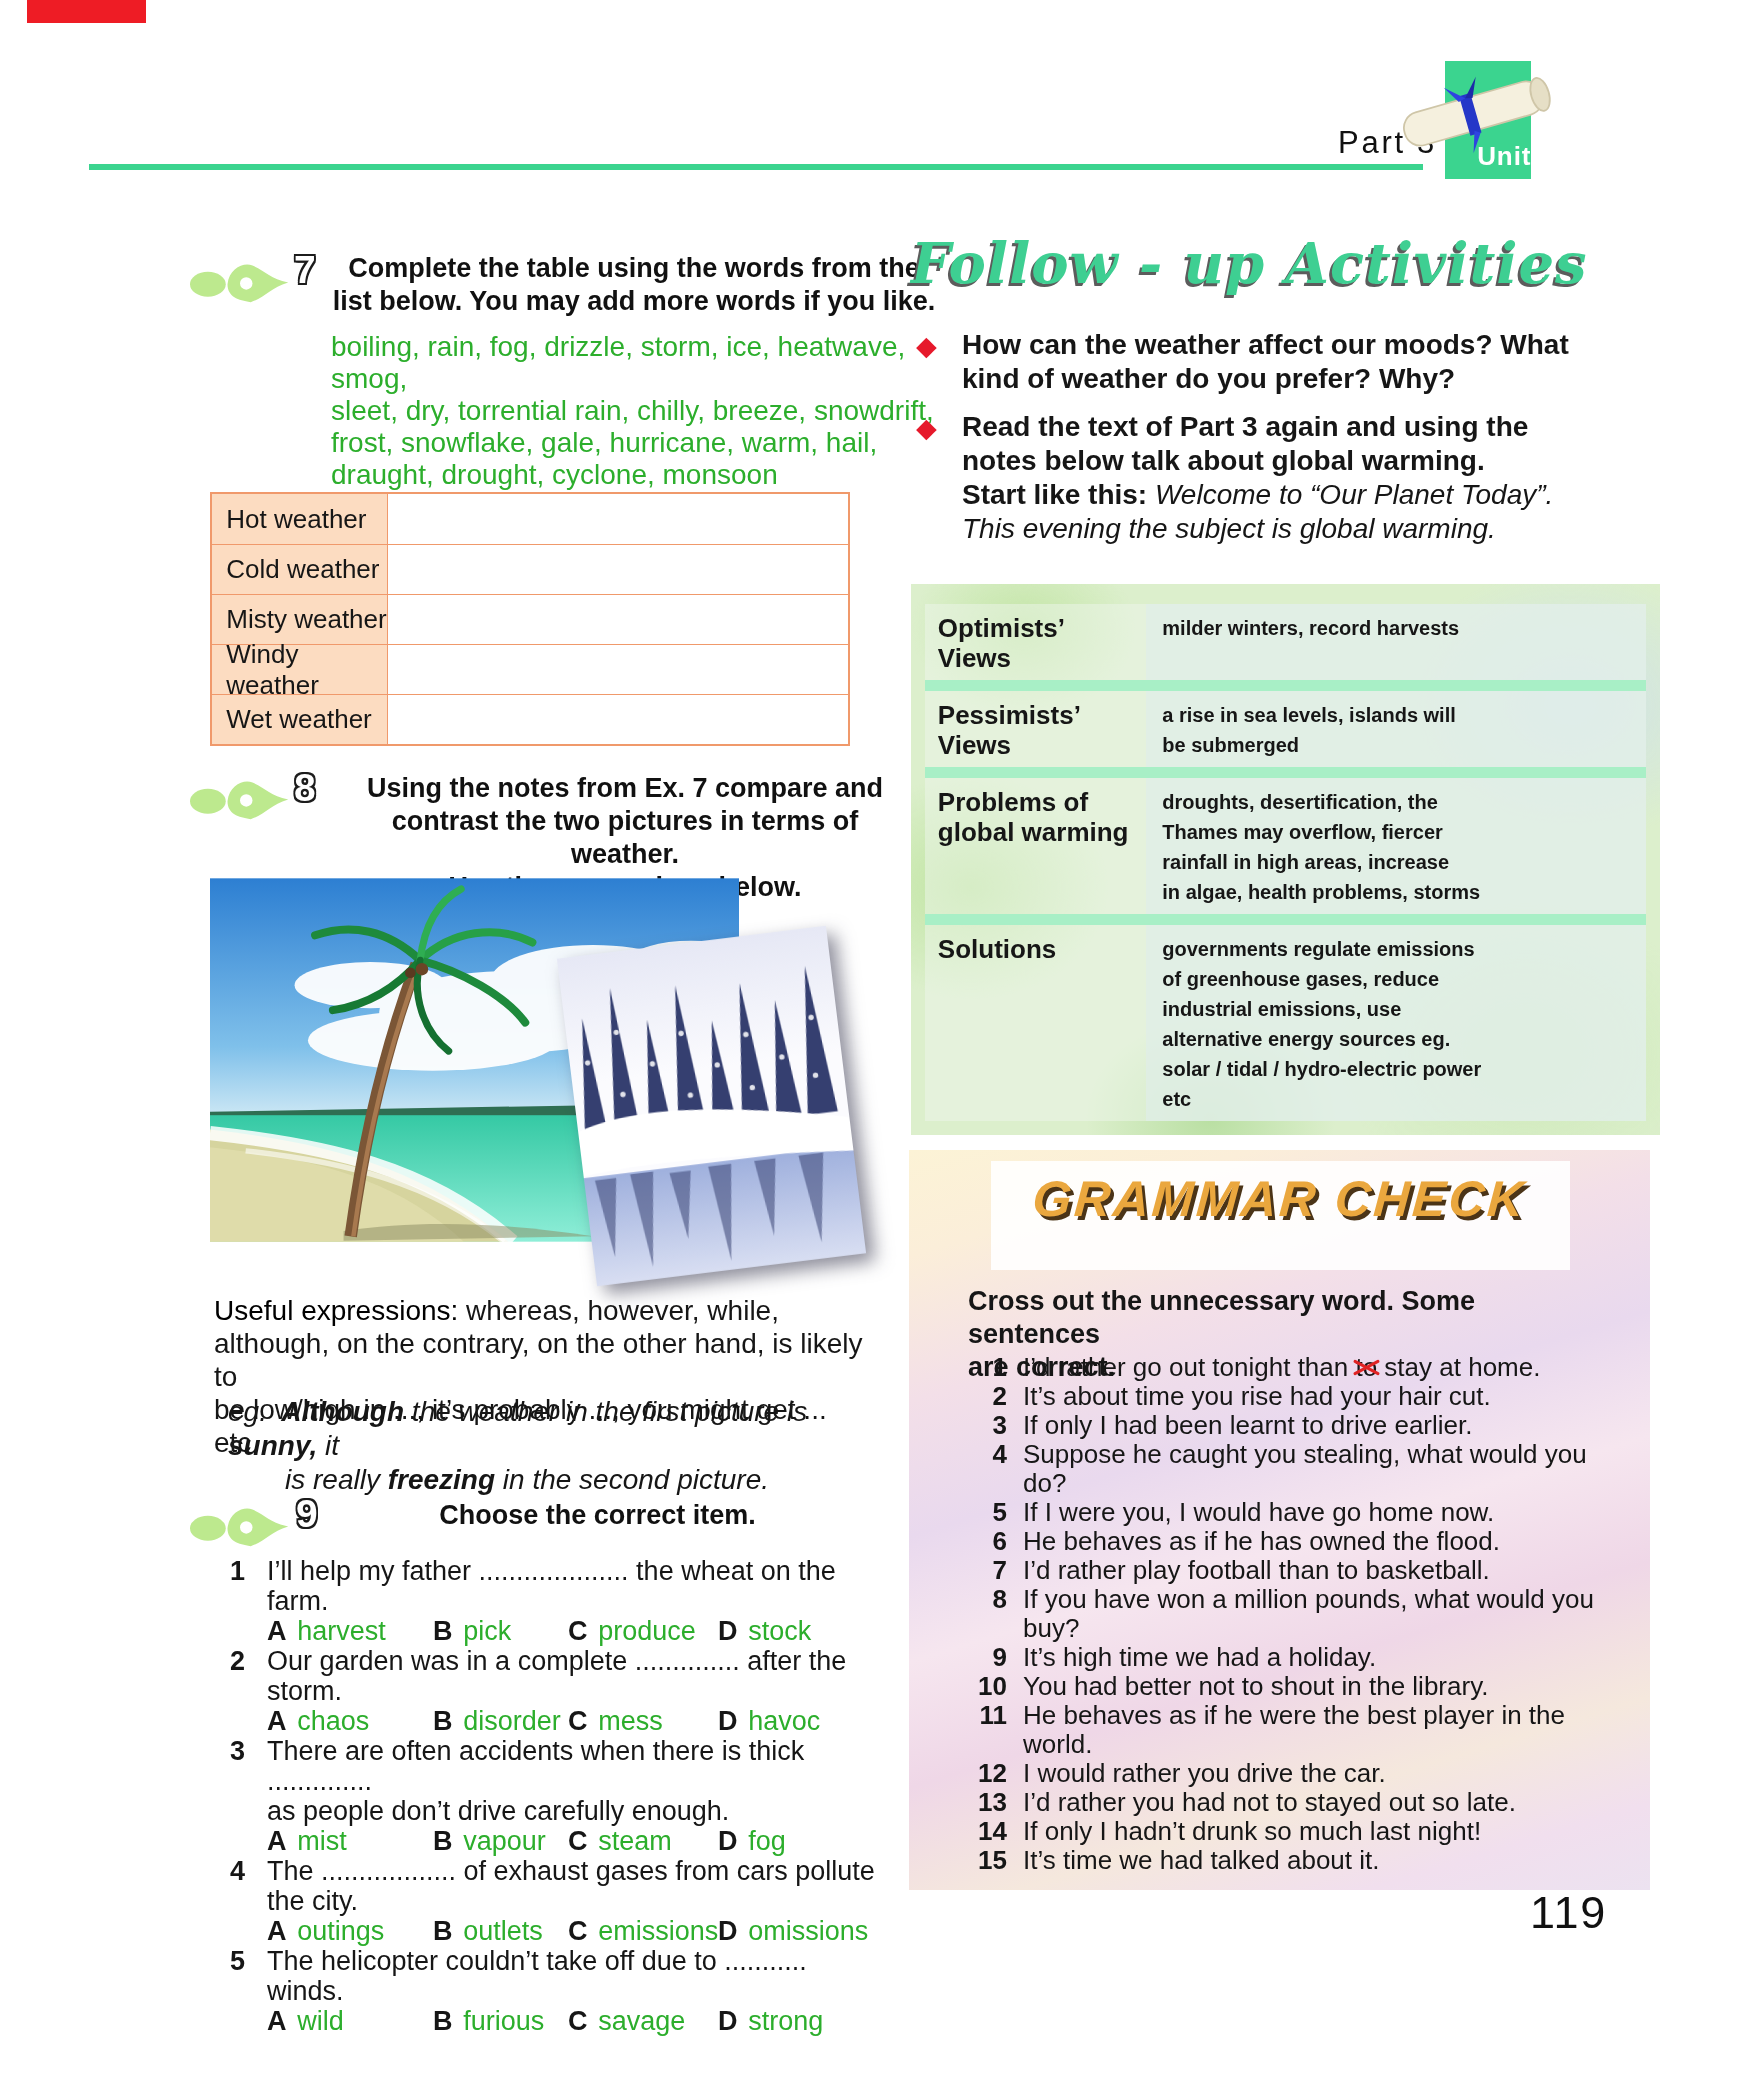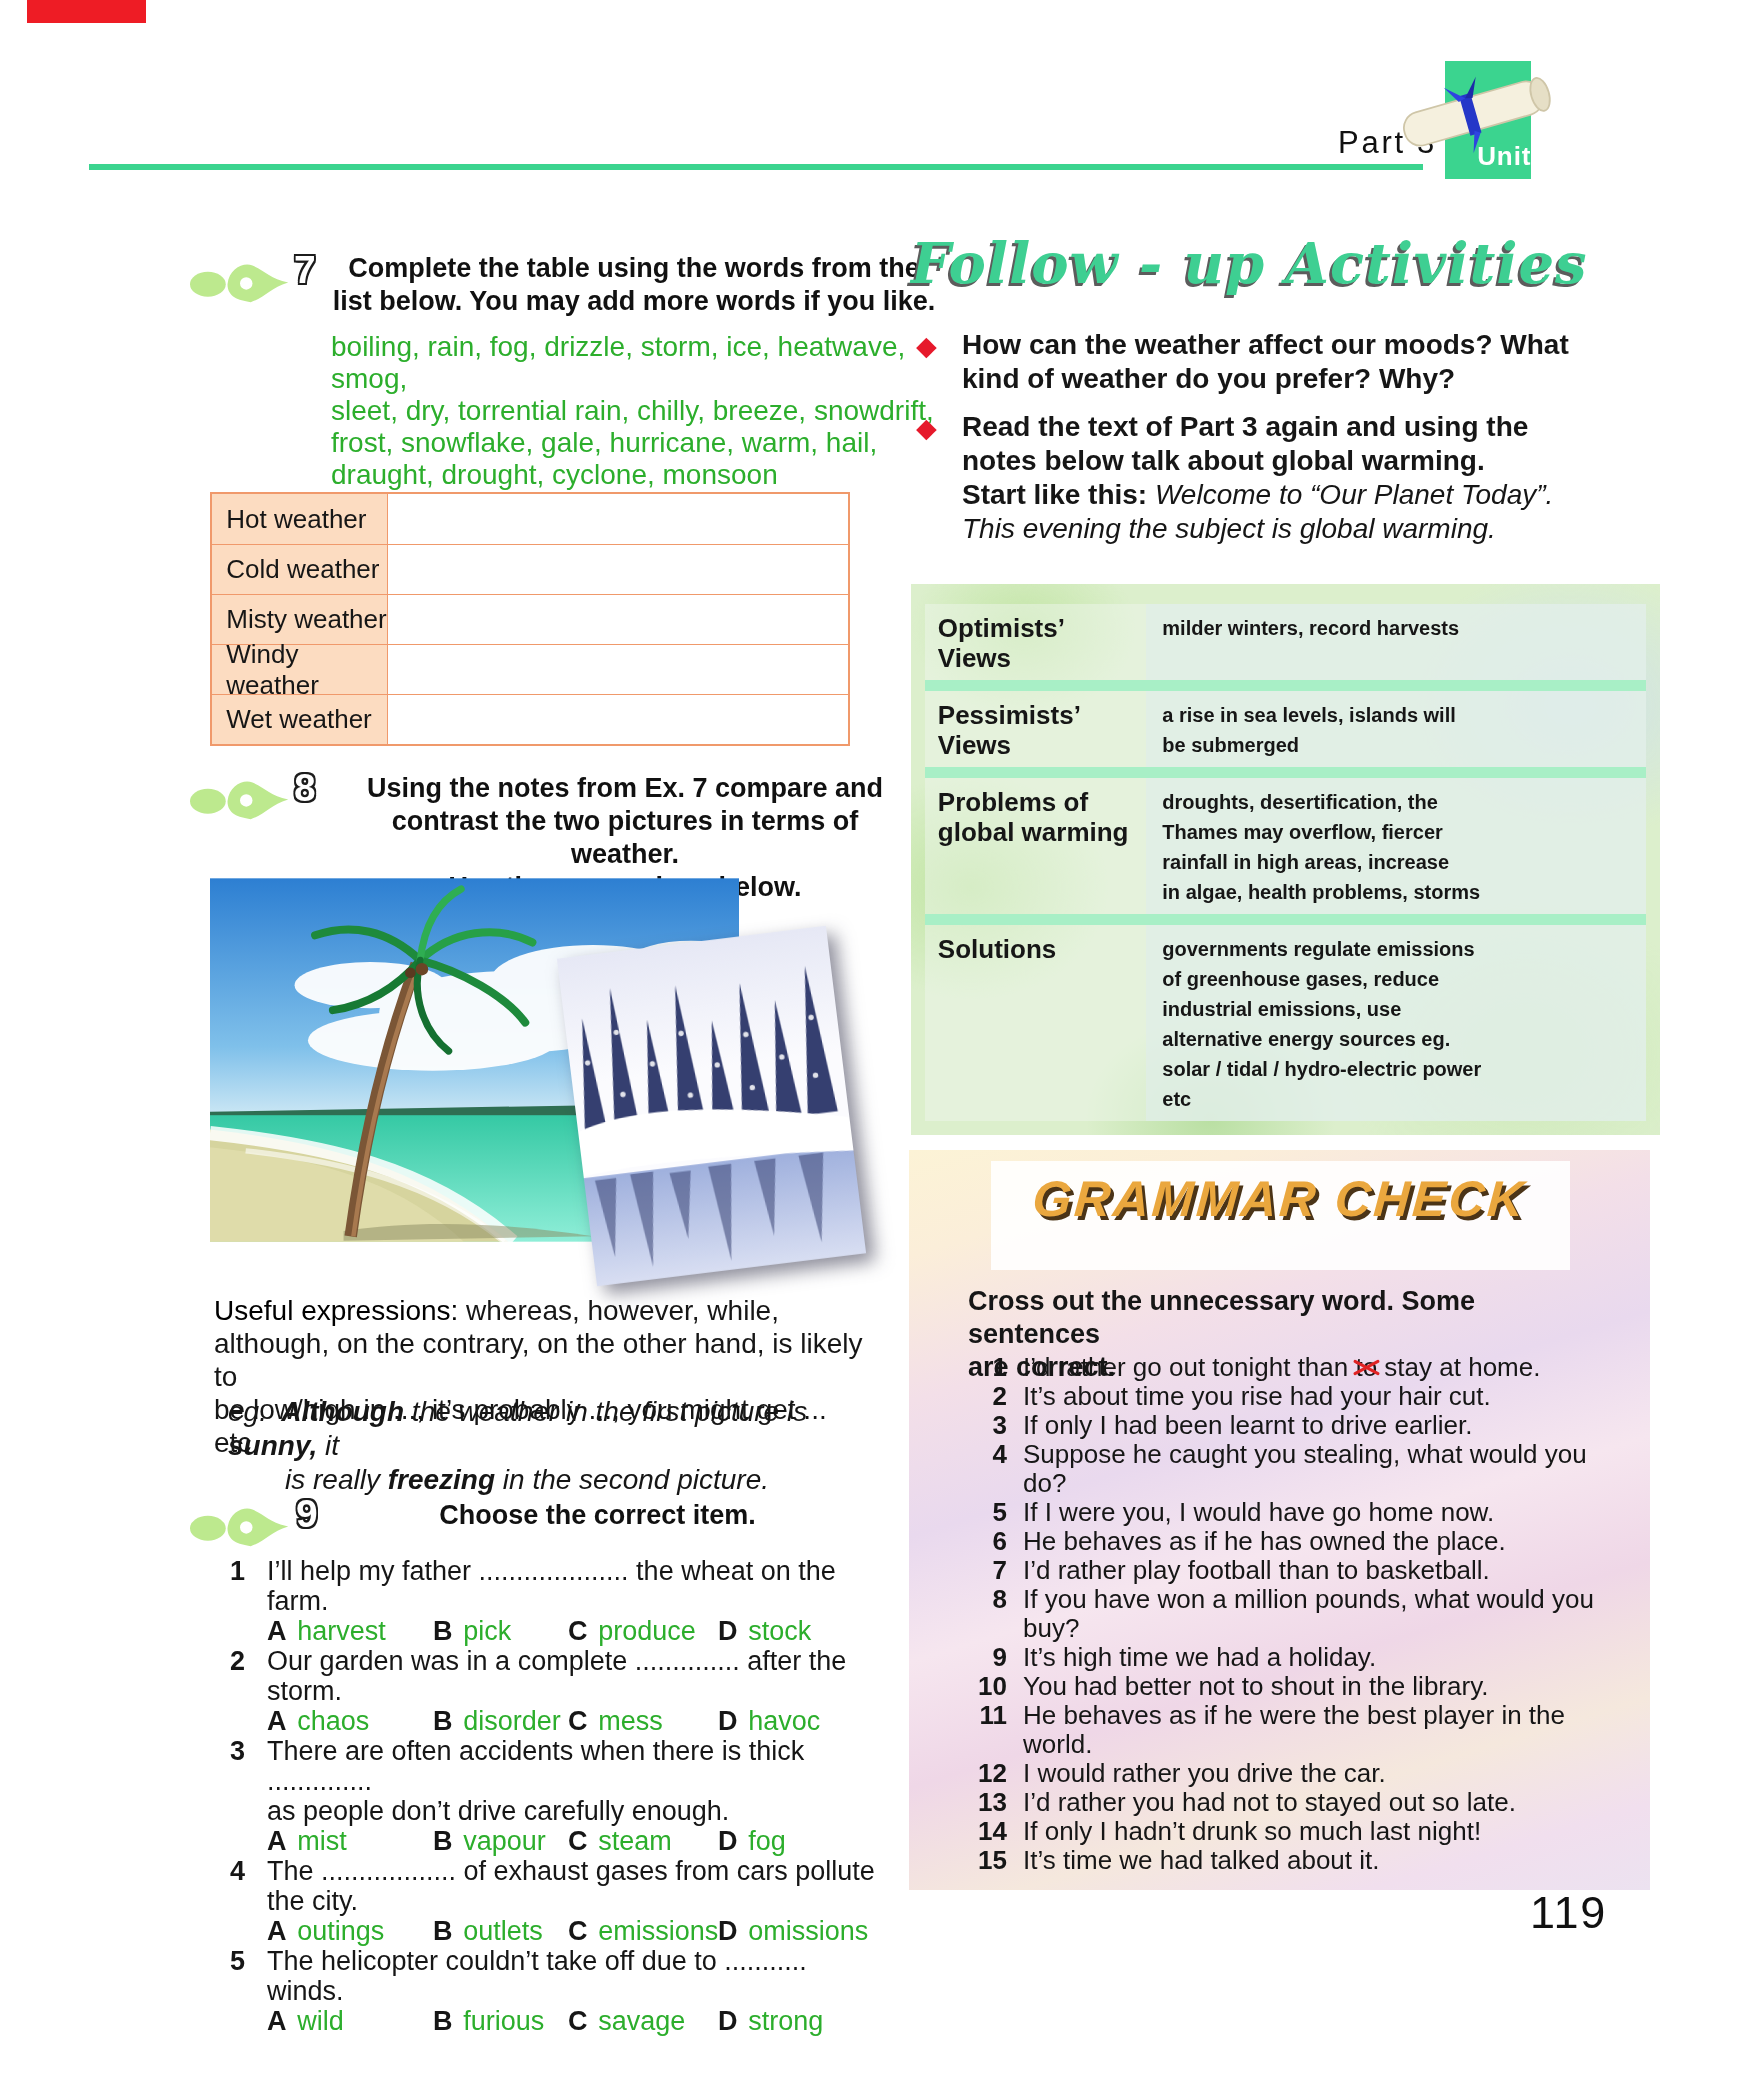--- a/index.html
+++ b/index.html
@@ -430,21 +430,21 @@
       <div class="g-item">
           <span class="g-num">4</span>
           <div class="g-text">Suppose he caught you stealing, what would you do?</div>
         </div>
       <div class="g-item">
           <span class="g-num">5</span>
           <div class="g-text">If I were you, I would have go home now.</div>
         </div>
       <div class="g-item">
           <span class="g-num">6</span>
-          <div class="g-text">He behaves as if he has owned the place.</div>
+          <div class="g-text">He behaves as if he has owned the flood.</div>
         </div>
       <div class="g-item">
           <span class="g-num">7</span>
           <div class="g-text">I’d rather play football than to basketball.</div>
         </div>
       <div class="g-item">
           <span class="g-num">8</span>
           <div class="g-text">If you have won a million pounds, what would you buy?</div>
         </div>
       <div class="g-item">

